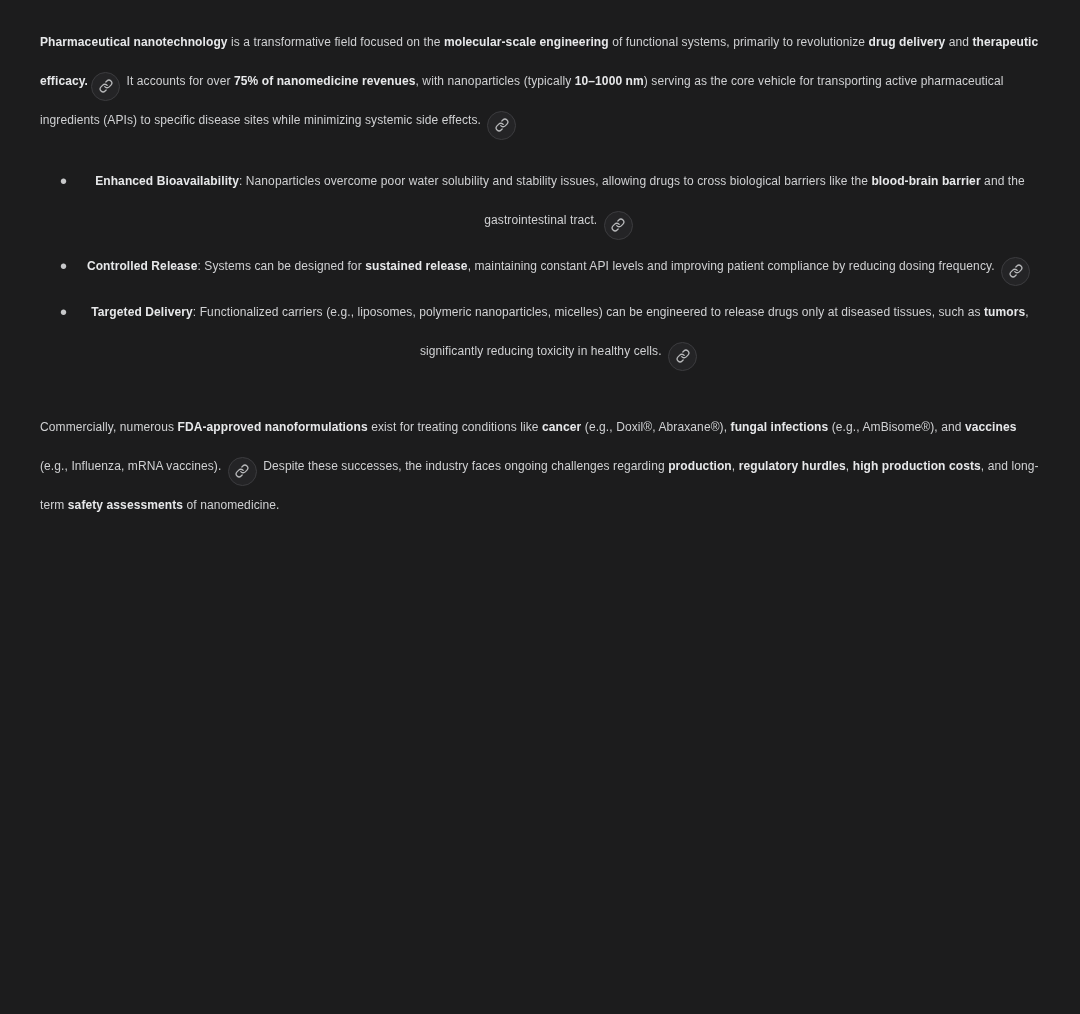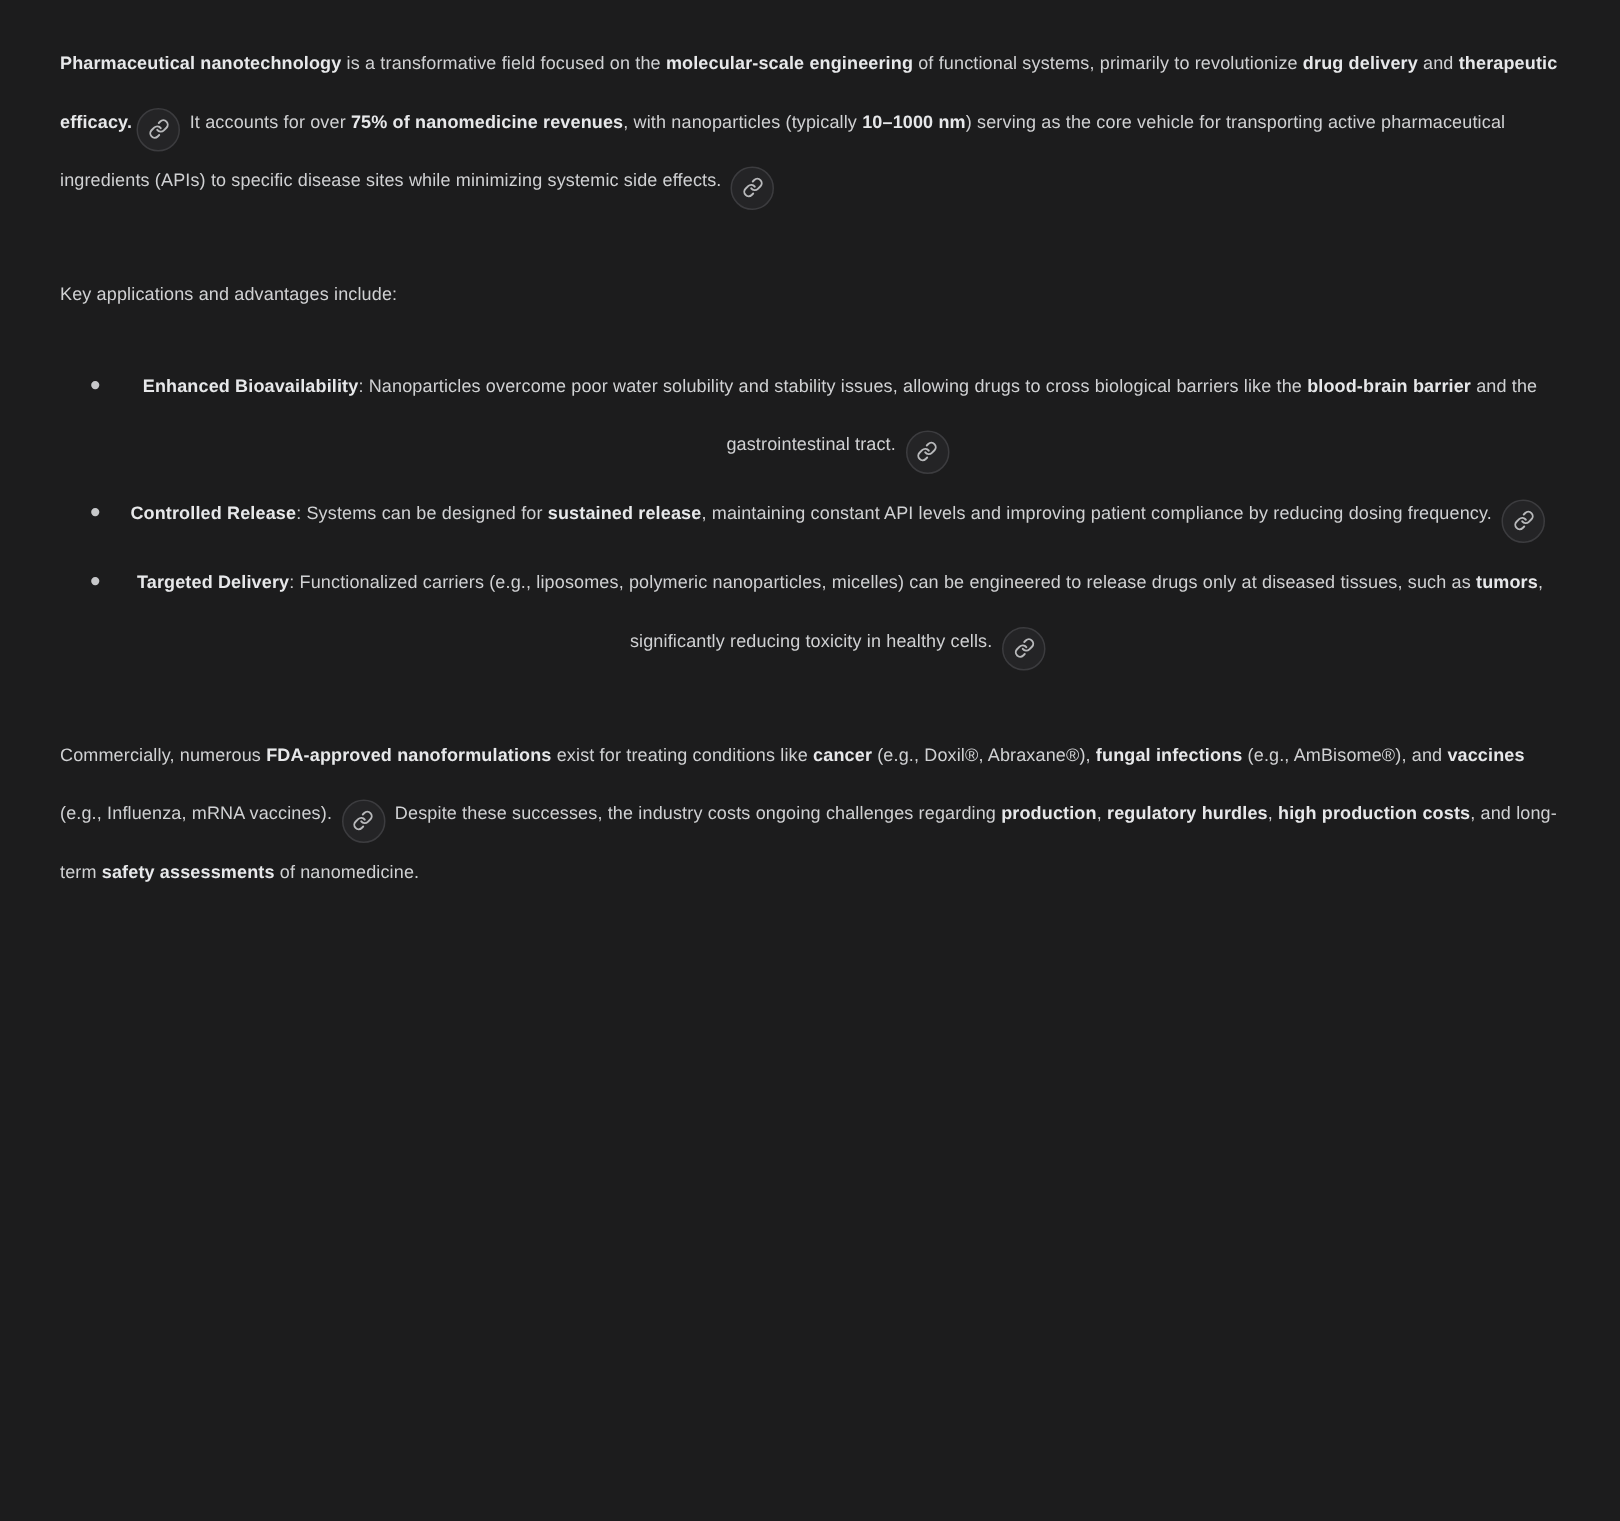--- a/index.html
+++ b/index.html
@@ -45,21 +45,20 @@
         <svg viewBox="0 0 24 24" fill="none" stroke="currentColor" stroke-width="2.2" stroke-linecap="round" stroke-linejoin="round">
           <path d="M10 13a5 5 0 0 0 7.54.54l3-3a5 5 0 0 0-7.07-7.07l-1.72 1.71"></path>
           <path d="M14 11a5 5 0 0 0-7.54-.54l-3 3a5 5 0 0 0 7.07 7.07l1.71-1.71"></path>
         </svg>
       </span><span class=""> It accounts for over </span><span class="b">75% of nanomedicine revenues</span><span class="">, with nanoparticles (typically </span><span class="b">10–1000 nm</span><span class="">) serving as the core vehicle for transporting active pharmaceutical ingredients (APIs) to specific disease sites while minimizing systemic side effects. </span><span class="citation">
         <svg viewBox="0 0 24 24" fill="none" stroke="currentColor" stroke-width="2.2" stroke-linecap="round" stroke-linejoin="round">
           <path d="M10 13a5 5 0 0 0 7.54.54l3-3a5 5 0 0 0-7.07-7.07l-1.72 1.71"></path>
           <path d="M14 11a5 5 0 0 0-7.54-.54l-3 3a5 5 0 0 0 7.07 7.07l1.71-1.71"></path>
         </svg>
       </span></p>
-    <p><span class="">Key applications and advantages include:</span></p>
     <ul>
       <li><span class="b">Enhanced Bioavailability</span><span class="">: Nanoparticles overcome poor water solubility and stability issues, allowing drugs to cross biological barriers like the </span><span class="b">blood-brain barrier</span><span class=""> and the gastrointestinal tract. </span><span class="citation">
           <svg viewBox="0 0 24 24" fill="none" stroke="currentColor" stroke-width="2.2" stroke-linecap="round" stroke-linejoin="round">
             <path d="M10 13a5 5 0 0 0 7.54.54l3-3a5 5 0 0 0-7.07-7.07l-1.72 1.71"></path>
             <path d="M14 11a5 5 0 0 0-7.54-.54l-3 3a5 5 0 0 0 7.07 7.07l1.71-1.71"></path>
           </svg>
         </span></li>
       <li><span class="b">Controlled Release</span><span class="">: Systems can be designed for </span><span class="b">sustained release</span><span class="">, maintaining constant API levels and improving patient compliance by reducing dosing frequency. </span><span class="citation">
           <svg viewBox="0 0 24 24" fill="none" stroke="currentColor" stroke-width="2.2" stroke-linecap="round" stroke-linejoin="round">
             <path d="M10 13a5 5 0 0 0 7.54.54l3-3a5 5 0 0 0-7.07-7.07l-1.72 1.71"></path>
@@ -71,14 +70,14 @@
             <path d="M10 13a5 5 0 0 0 7.54.54l3-3a5 5 0 0 0-7.07-7.07l-1.72 1.71"></path>
             <path d="M14 11a5 5 0 0 0-7.54-.54l-3 3a5 5 0 0 0 7.07 7.07l1.71-1.71"></path>
           </svg>
         </span></li>
     </ul>
     <p><span class="">Commercially, numerous </span><span class="b">FDA-approved nanoformulations</span><span class=""> exist for treating conditions like </span><span class="b">cancer</span><span class=""> (e.g., Doxil®, Abraxane®), </span><span class="b">fungal infections</span><span class=""> (e.g., AmBisome®), and </span><span class="b">vaccines</span><span class=""> (e.g., Influenza, mRNA vaccines). </span><span class="citation">
         <svg viewBox="0 0 24 24" fill="none" stroke="currentColor" stroke-width="2.2" stroke-linecap="round" stroke-linejoin="round">
           <path d="M10 13a5 5 0 0 0 7.54.54l3-3a5 5 0 0 0-7.07-7.07l-1.72 1.71"></path>
           <path d="M14 11a5 5 0 0 0-7.54-.54l-3 3a5 5 0 0 0 7.07 7.07l1.71-1.71"></path>
         </svg>
-      </span><span class=""> Despite these successes, the industry costs ongoing challenges regarding </span><span class="b">production</span><span class="">, </span><span class="b">regulatory hurdles</span><span class="">, </span><span class="b">high production costs</span><span class="">, and long-term </span><span class="b">safety assessments</span><span class=""> of nanomedicine.</span></p>
+      </span><span class=""> Despite these successes, the industry faces ongoing challenges regarding </span><span class="b">production</span><span class="">, </span><span class="b">regulatory hurdles</span><span class="">, </span><span class="b">high production costs</span><span class="">, and long-term </span><span class="b">safety assessments</span><span class=""> of nanomedicine.</span></p>
   </main>
 
 </body></html>

